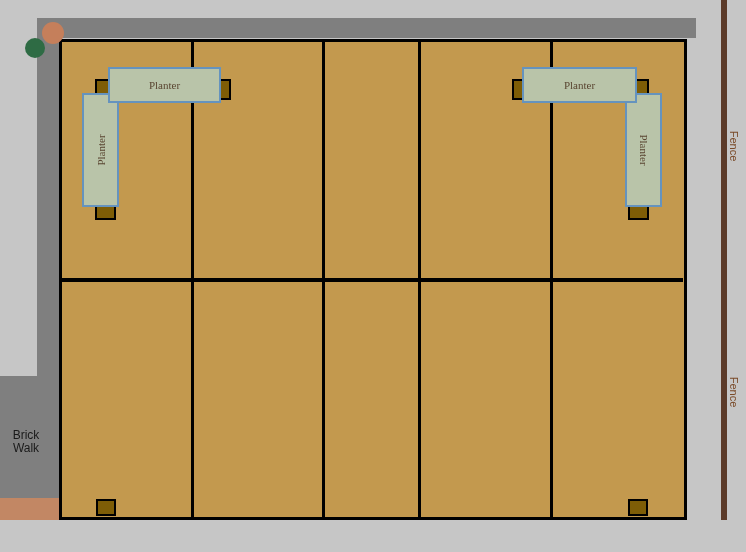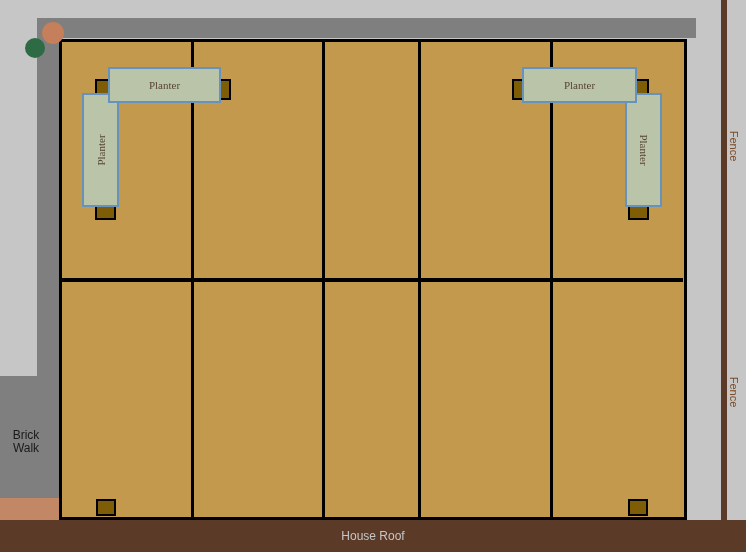--- a/index.html
+++ b/index.html
@@ -134,17 +134,14 @@
   </div>
 
   <div class="abs fence-line"></div>
   <div class="abs fence-label fence-label-upper">
     <span>Fence</span>
   </div>
   <div class="abs fence-label fence-label-lower">
     <span>Fence</span>
   </div>
 
-  <div class="abs house-roof">
-    <span class="house-roof-label">House Roof</span>
-  </div>
 
 </div>
 
 </body></html>

